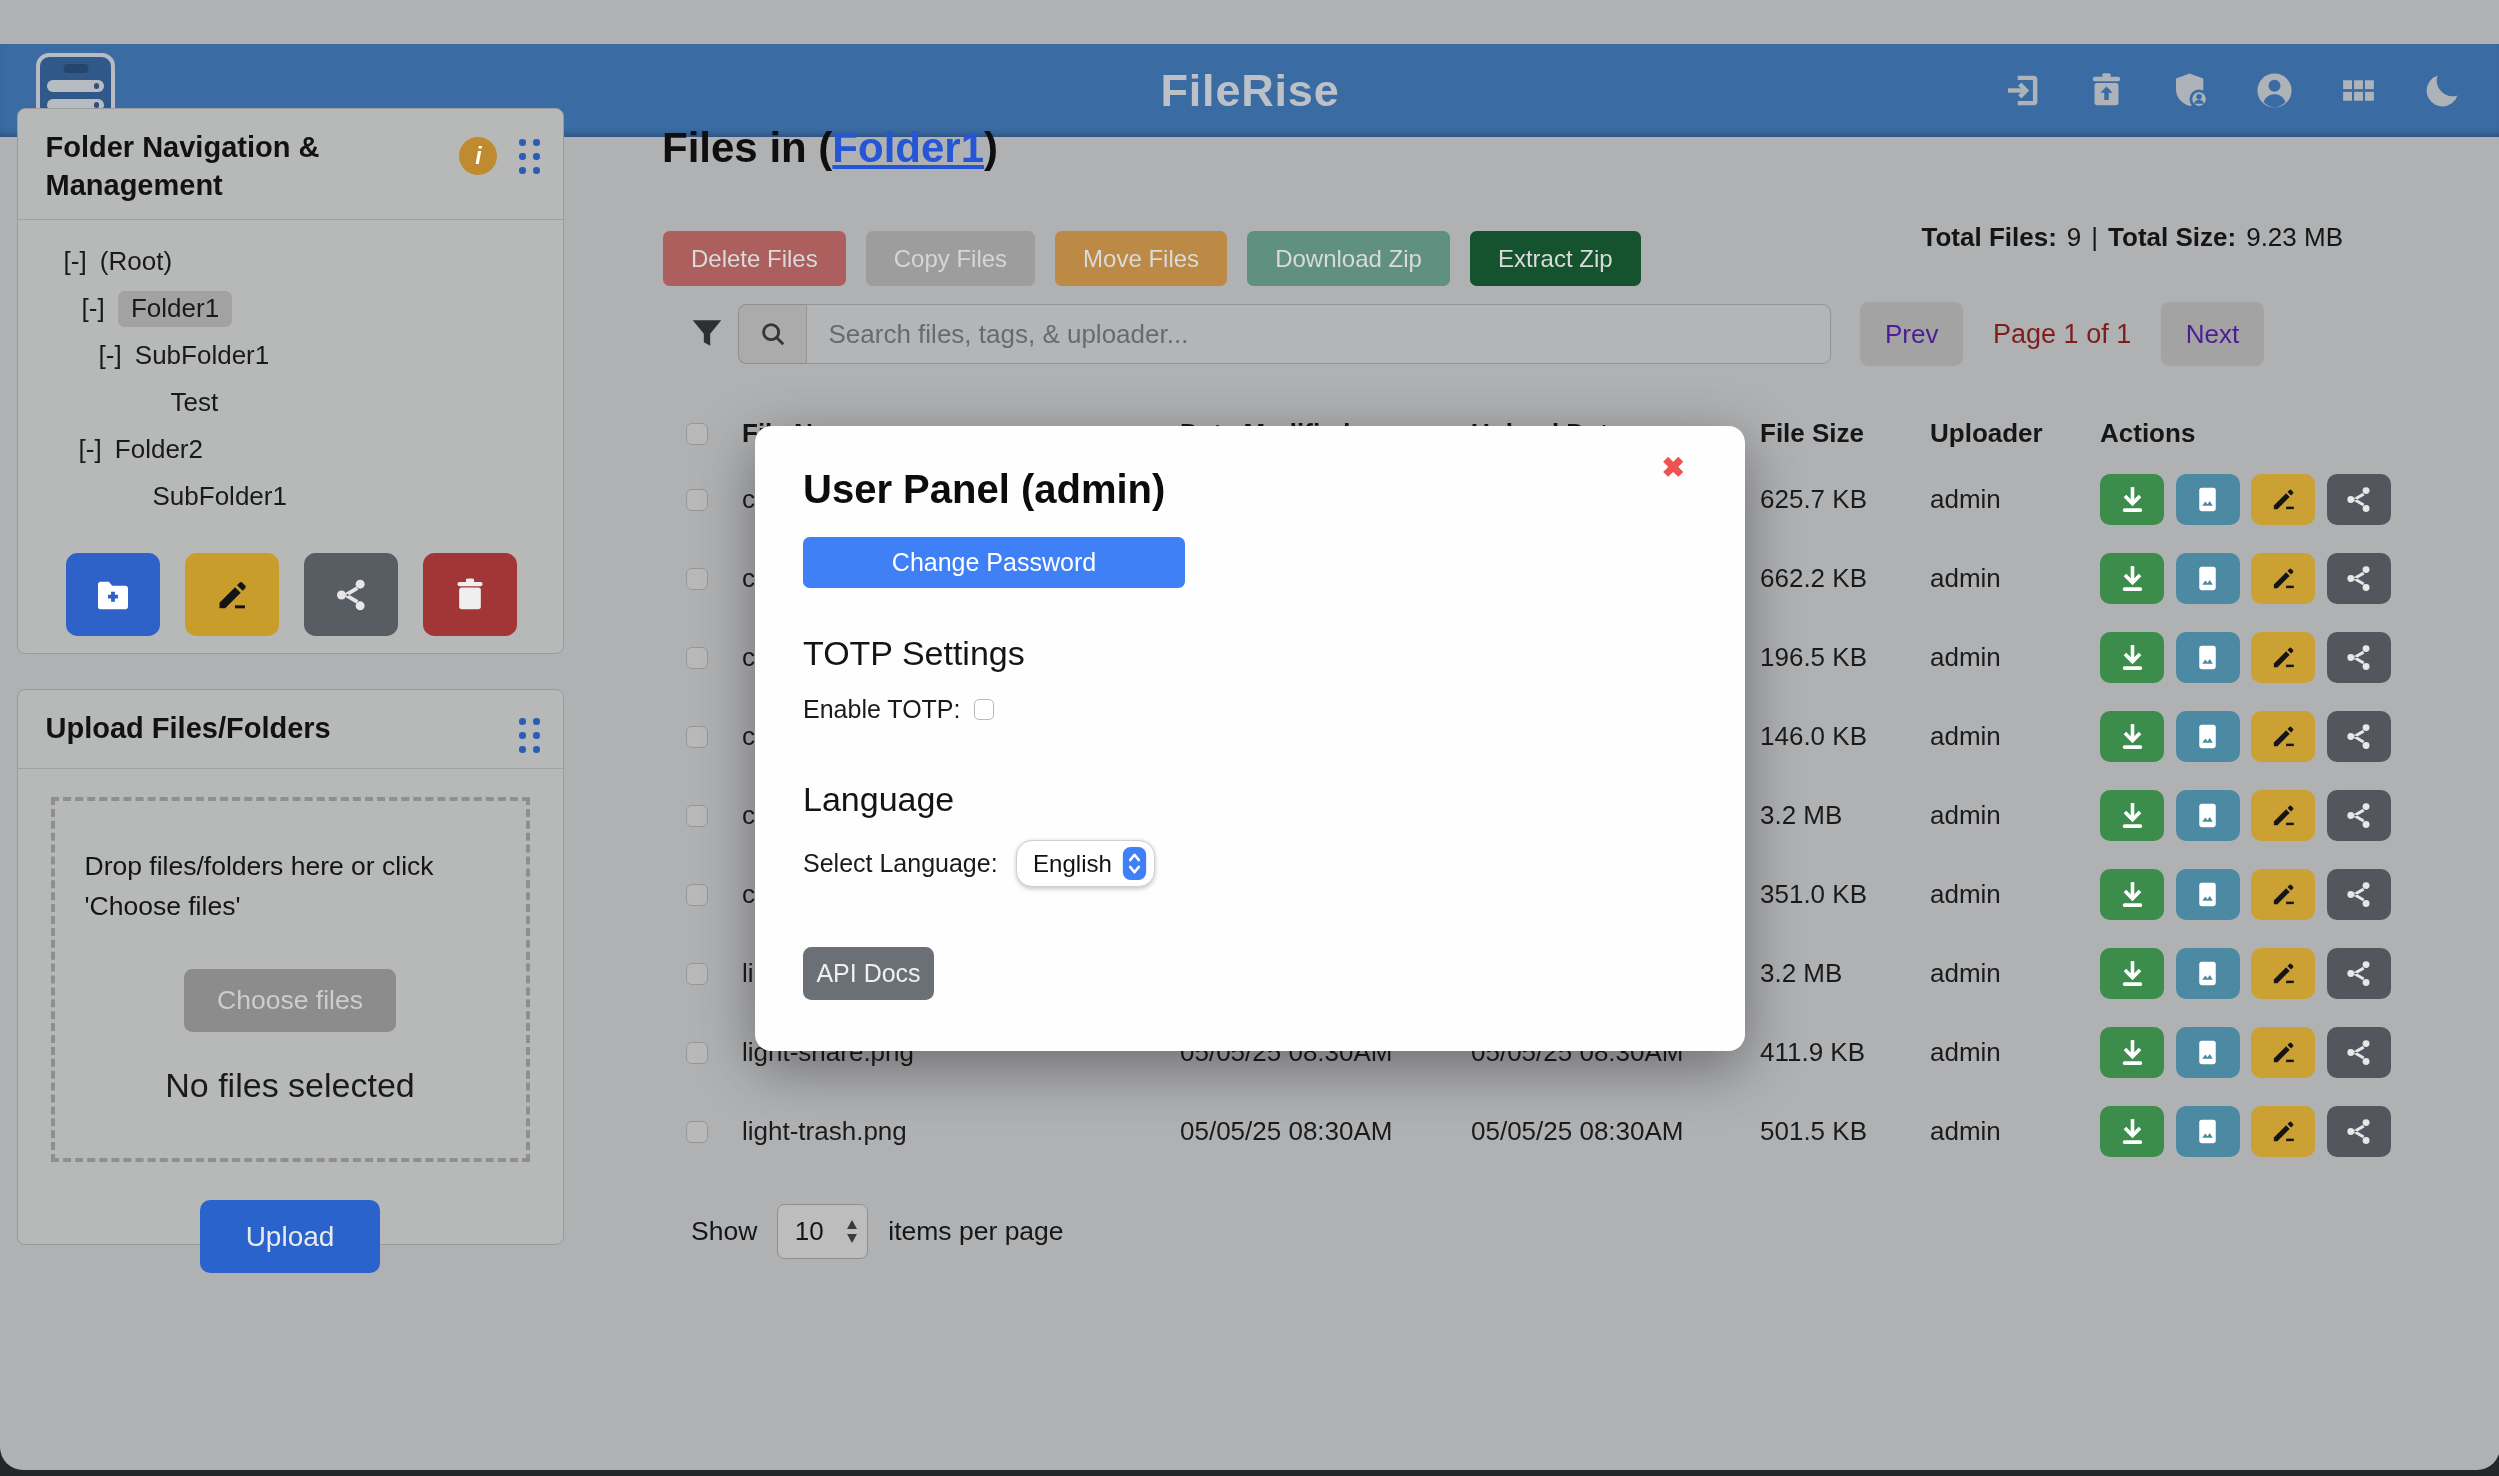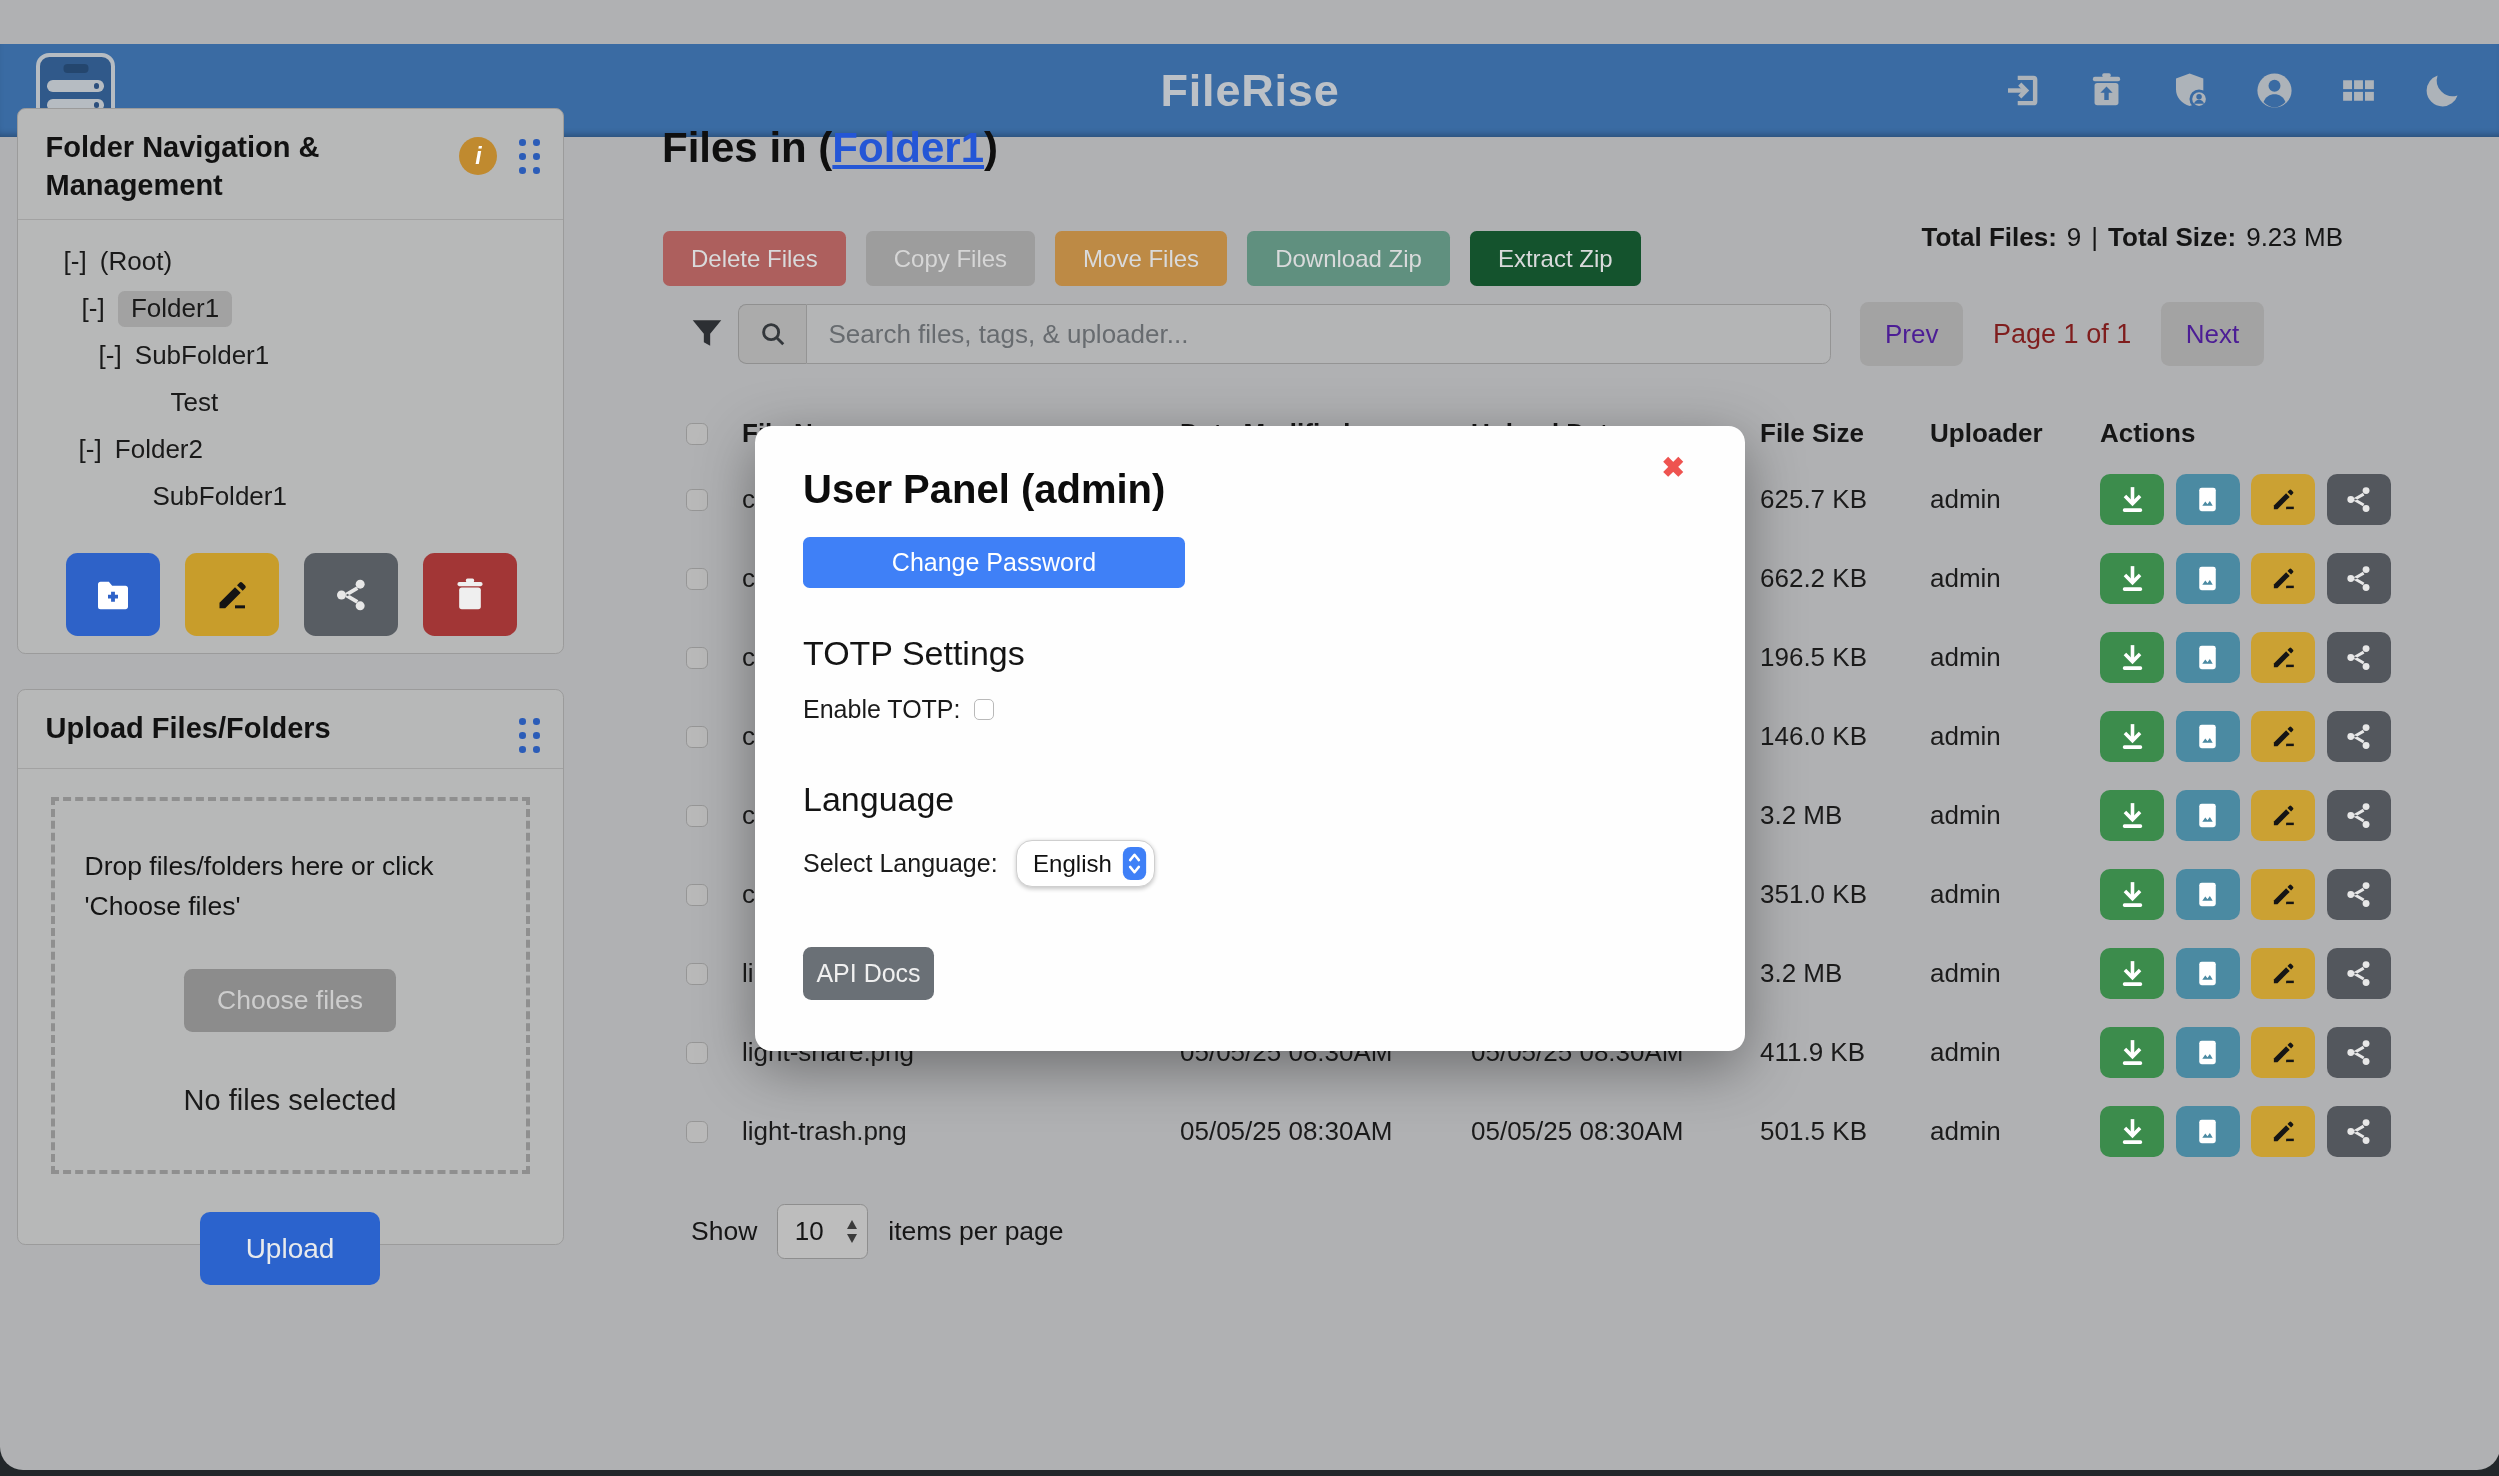--- a/index.html
+++ b/index.html
@@ -35,21 +35,21 @@
   .t0{padding-left:46px}.t1{padding-left:64px}.t2{padding-left:81px}.t3{padding-left:153px}.t4{padding-left:61px}.t5{padding-left:135px}
   .chip{background:#a2a2a2;border-radius:6.6px;padding:2.5px 13.2px;}
   .folder-btns{display:flex;gap:25px;padding:33px 0 0 48px;}
   .fbtn{width:94px;height:83px;border-radius:11.6px;display:flex;align-items:center;justify-content:center;}
   .fbtn svg{width:40px;height:40px;}
   .fbtn-create{background:#2e62c8}.fbtn-rename{background:#c89d2b}.fbtn-share{background:#585d63}.fbtn-delete{background:#a23636}
 
   .dropzone{margin:28px 33px 0;border:4.1px dashed #8f8f8f;padding:46px 30px 53px;box-sizing:border-box;}
   .dz-text{font-size:26.5px;color:#141414;line-height:1.5;}
   .choose-btn{display:flex;align-items:center;justify-content:center;width:212px;height:63px;margin:43px auto 0;background:#8c8c8c;color:#cdcdcd;font-size:26.5px;border-radius:8.3px;}
-  .no-files{text-align:center;font-size:29px;color:#1a1a1a;margin-top:52px;}
+  .no-files{text-align:center;font-size:34px;color:#1a1a1a;margin-top:34px;}
   .upload-btn{display:flex;align-items:center;justify-content:center;width:180px;height:73px;margin:38px auto 0;background:#2b63cd;color:#e8eaec;font-size:28px;border-radius:10px;}
 
   
   .heading{position:absolute;left:662px;top:124px;font-size:42px;font-weight:bold;color:#0f0f0f;}
   .heading a{color:#2456d6;text-decoration:underline;}
   .action-row{position:absolute;left:663px;top:212px;display:flex;gap:20px;}
   .abtn{height:55px;padding:0 28px;border-radius:6.6px;font-size:24px;display:flex;align-items:center;color:#d9dadb;margin-top:19px;}
   .abtn-delete{background:#ad5f5d}.abtn-copy{background:#9d9d9d;color:#d6d6d6}.abtn-move{background:#bd8a45}.abtn-dlzip{background:#60907f}.abtn-exzip{background:#14532d}
   .totals{position:absolute;right:157px;top:222px;font-size:26px;color:#151515;display:flex;gap:10px;align-items:center;}
   .totals b{font-weight:bold;}

